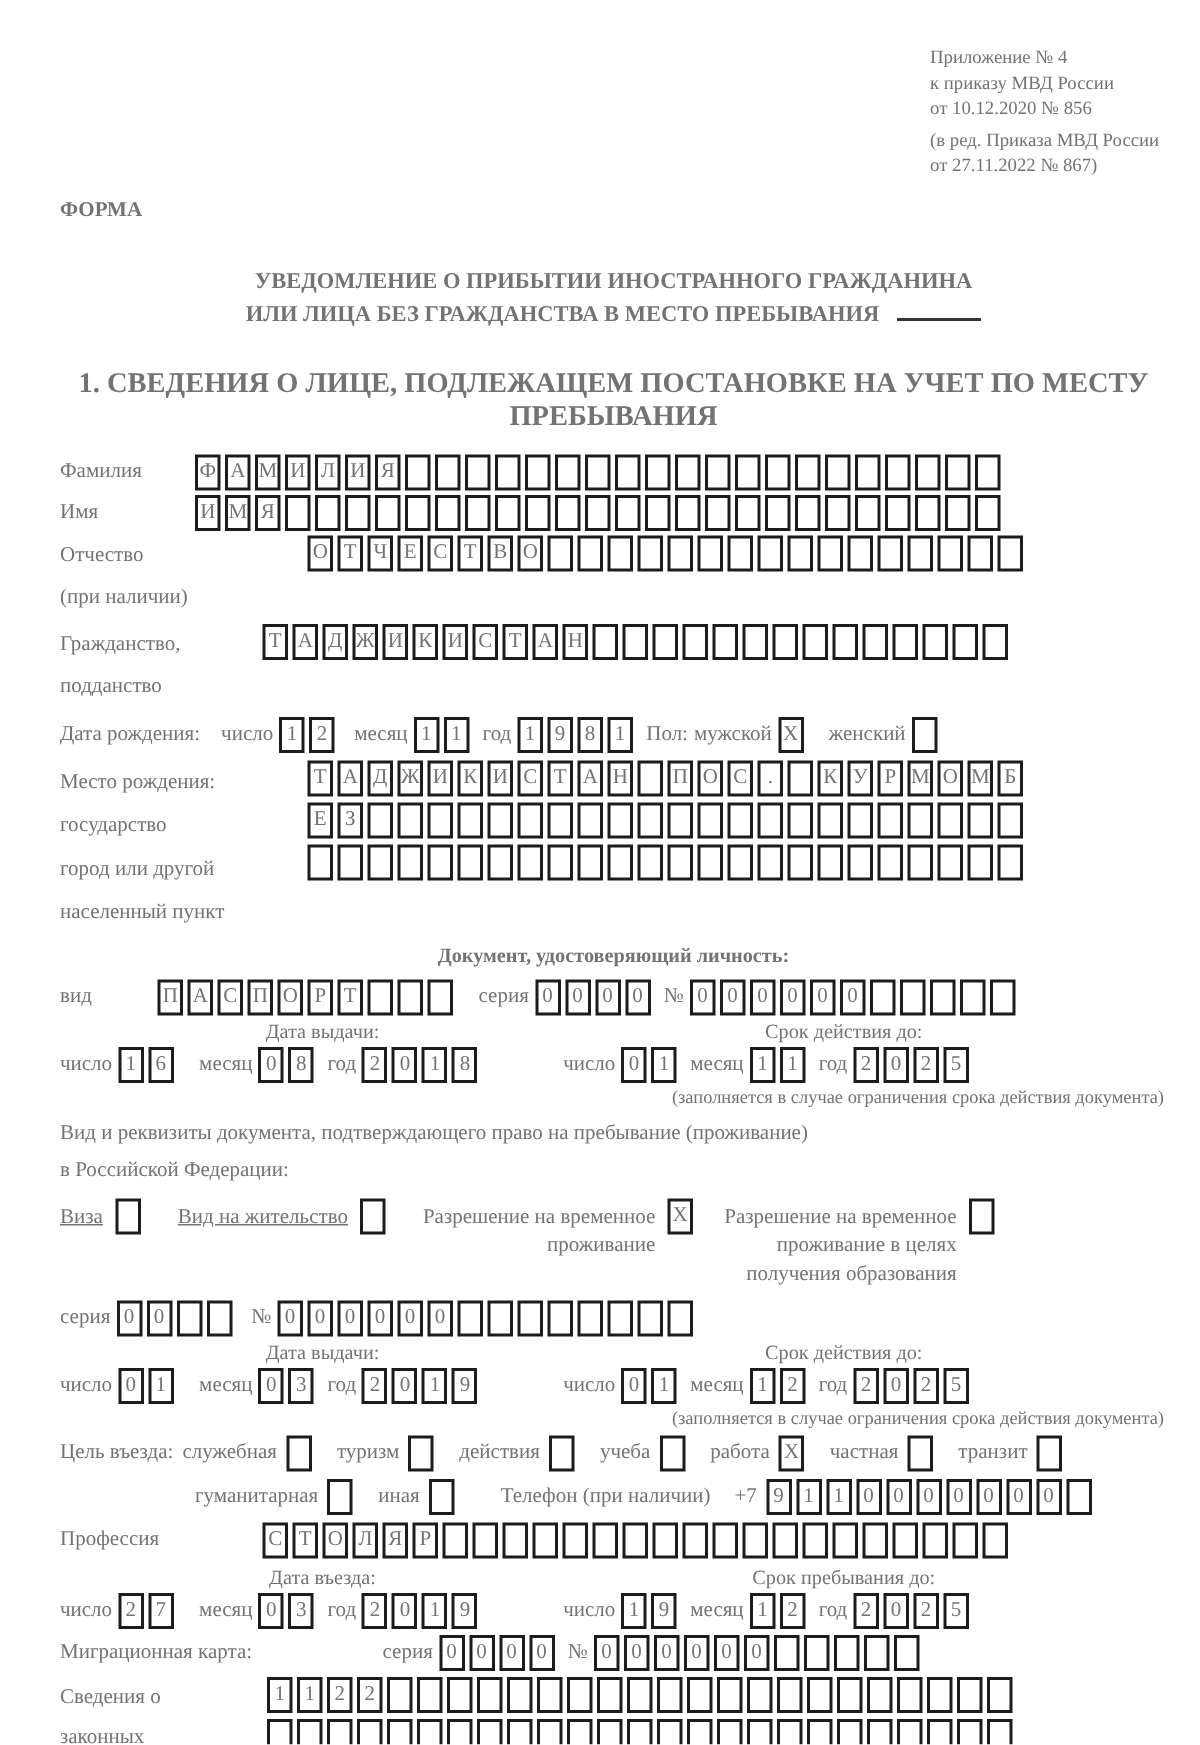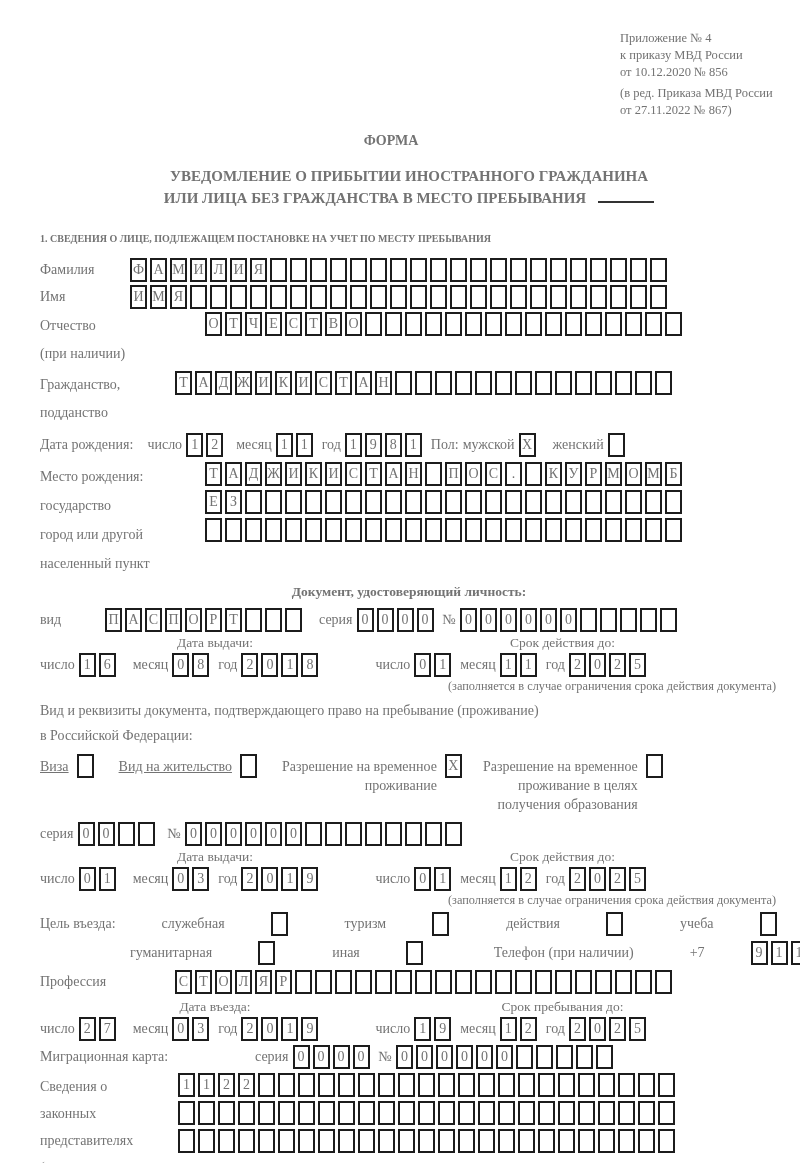--- a/index.html
+++ b/index.html
@@ -6,24 +6,24 @@
   html,body { background:#ffffff; }
   .page {
     width: 800px; height: 1163px; margin: 0 auto; background: #fff;
     font-family: "Liberation Serif", "DejaVu Serif", serif;
     color: #737373; font-size: 14px; overflow: hidden;
     padding: 30px 22px 10px 40px; position: relative;
   }
   
   .appendix { margin-left: 580px; font-size: 12.5px; line-height: 17px; margin-bottom: 6px; }
   .appendix .gap { height: 4px; }
-  .forma { text-align: center; padding-right: 36px; font-weight: bold; font-size: 14px; margin: 14px 0 16px; }
+  .forma { text-align: left; padding-right: 36px; font-weight: bold; font-size: 14px; margin: 14px 0 28px; }
   .title { text-align: center; font-weight: bold; font-size: 15px; line-height: 22px; margin-bottom: 18px; }
   .blank { display:inline-block; width: 56px; border-bottom: 2px solid #333; height: 13px; margin-left: 12px; }
-  .sect { font-weight: bold; font-size: 10px; text-align: left; margin-bottom: 14px; margin-top: 24px; }
+  .sect { font-weight: bold; font-size: 19px; text-align: center; margin-bottom: 14px; margin-top: 24px; }
 
   
   .row { display: flex; align-items: flex-start; margin-bottom: 3px; }
   .cells { display: inline-flex; flex-wrap: nowrap; flex: none; }
   .cell {
     display: inline-flex; width: 17px; height: 24px; border: 2px solid #1c1c1c;
     margin-right: 3px; align-items: center; justify-content: center;
     font-size: 14px; flex: none; background: #fff;
   }
   .flabel { flex: none; line-height: 24px; }
@@ -53,21 +53,21 @@
   .dlbl { line-height: 24px; flex: none; margin-right: 4px; }
   .dp-note { text-align: right; font-size: 12.3px; padding-right: 2px; margin-top: 2px; }
 
   .intro { font-size: 14px; line-height: 25px; margin: 4px 0 6px; }
 
   .permits { margin: 2px 0 8px; align-items: flex-start; }
   .permits .plabel { line-height: 26px; flex: none; text-decoration: underline; }
   .pcenter { text-align: right; line-height: 19px; flex: none; padding-top: 3px; }
   .permits .cells { margin-left: 8px; }
 
-  .goal { margin-bottom: 5px; gap: 40px; }
+  .goal { margin-bottom: 5px; }
   .goal .glabel { line-height: 24px; flex: none; margin-right: 6px; }
   .goal .cells { margin-right: 14px; }
 
   .reps { margin-top: 4px; }
   .reps-note { text-align: center; font-size: 12.3px; margin-top: 4px; }
 </style>
 </head>
 <body>
 
 <div class="page">

